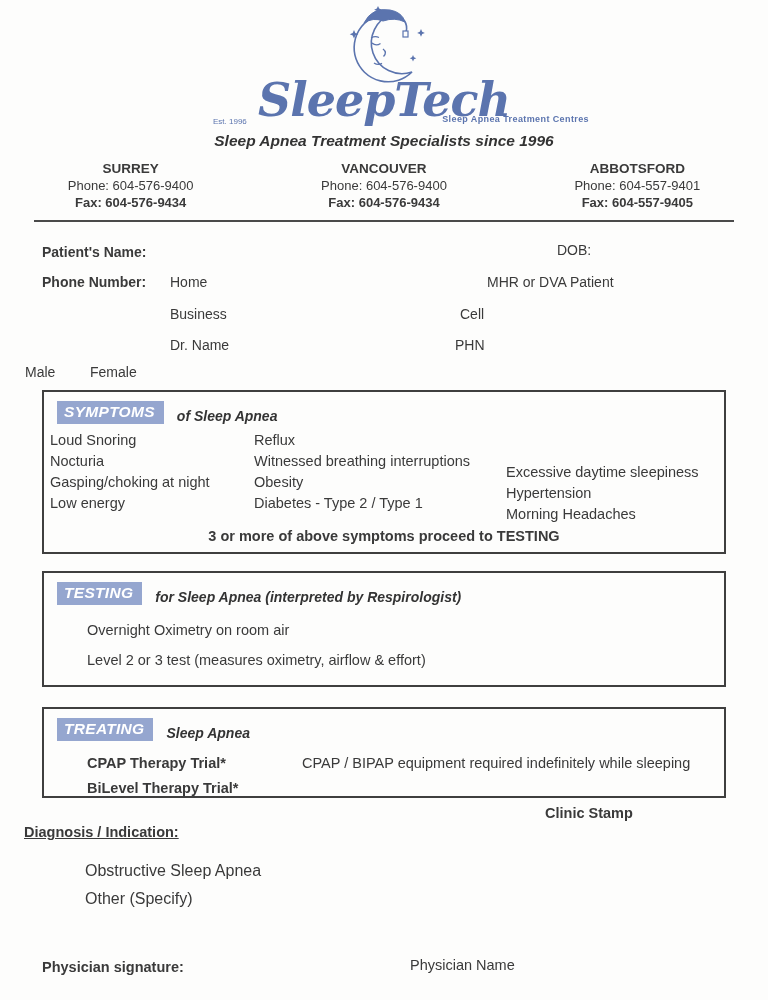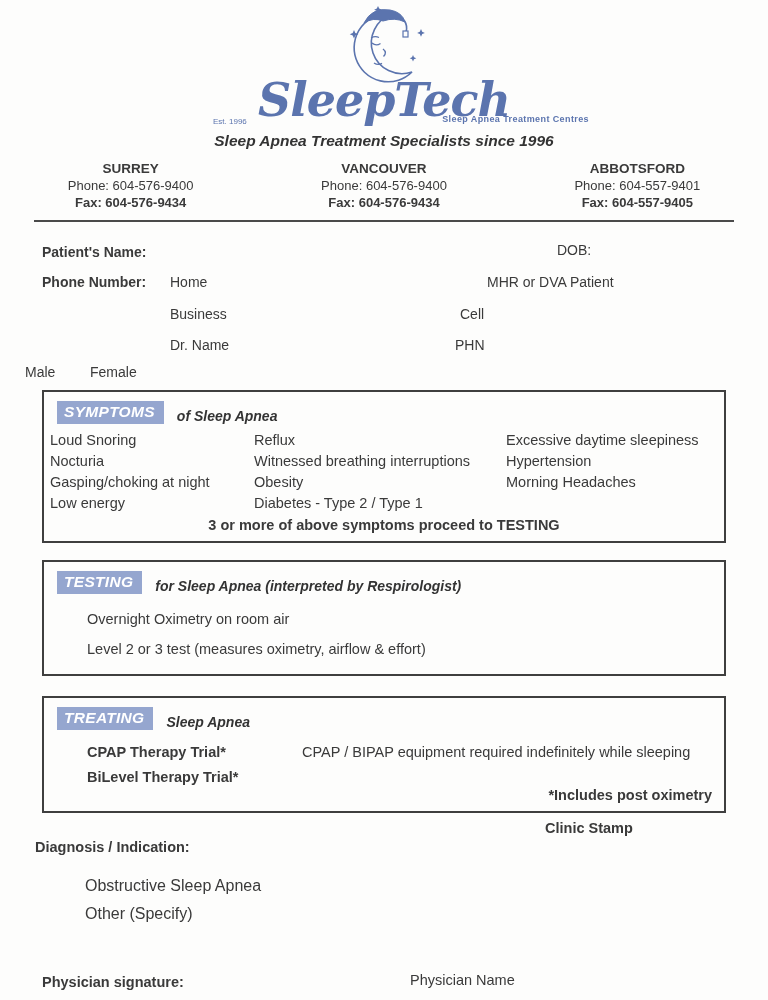--- a/index.html
+++ b/index.html
@@ -37,29 +37,29 @@
   .box{border:2px solid #3f3f3f;margin:0 42px;background:#fdfdfc;}
   .box-head{padding:9px 0 0 13px;display:flex;align-items:flex-end;}
   .badge{
     display:inline-block;color:#fff;font-style:italic;font-weight:bold;
     font-size:15.5px;padding:2px 9px 3px 7px;letter-spacing:.3px;
   }
   .box-title{font-style:italic;font-weight:bold;font-size:14px;color:#333;margin-left:13px;}
   .sym-cols{display:flex;padding:6px 6px 0;font-size:14.5px;line-height:21px;}
   .sym-col1{width:204px;}
   .sym-col2{width:252px;}
-  .sym-col3{flex:1;}
+  .sym-col3{flex:1;margin-top:32px;}
   .sym-note{text-align:center;font-weight:bold;font-size:14.5px;margin:3px 0 8px;}
   .test-items{padding:10px 0 10px 43px;font-size:14.5px;line-height:30px;}
   .treat-row{display:flex;padding:14px 0 0 43px;font-size:14.5px;}
   .treat-label{font-weight:bold;width:215px;}
   .treat-foot{font-weight:bold;text-align:right;padding:2px 12px 8px 0;font-size:14.5px;}
   
   .clinic-stamp{padding-left:545px;font-weight:bold;font-size:14.5px;margin-top:7px;white-space:nowrap;}
-  .diag-label{padding-left:35px;font-weight:bold;font-size:14.5px;margin-top:3px;}
+  .diag-label{padding-left:24px;font-weight:bold;font-size:14.5px;margin-top:3px;text-decoration:underline;}
   .diag-options{padding-left:85px;font-size:16px;line-height:28px;margin-top:17px;}
   .phys-row{position:relative;height:20px;margin-top:46px;font-size:14.5px;}
   .phys-row span{position:absolute;white-space:nowrap;text-align:right;}
 </style>
 </head>
 <body>
 
 <div class="page">
 
   <div class="logo-wrap">
@@ -167,21 +167,20 @@
       <span class="badge" style="background:#95a6cf">TREATING</span>
       <span class="box-title">Sleep Apnea</span>
     </div>
     <div class="treat-row">
       <span class="treat-label">CPAP Therapy Trial*</span>
       <span>CPAP / BIPAP equipment required indefinitely while sleeping</span>
     </div>
     <div class="treat-row" style="padding-top:9px">
       <span class="treat-label">BiLevel Therapy Trial*</span>
     </div>
-    <div class="treat-foot">*Includes post oximetry</div>
   </div>
 
   <div class="clinic-stamp">Clinic Stamp</div>
   <div class="diag-label">Diagnosis / Indication:</div>
   <div class="diag-options">
     <div>Obstructive Sleep Apnea</div>
     <div>Other (Specify)</div>
   </div>
 
   <div class="phys-row">

